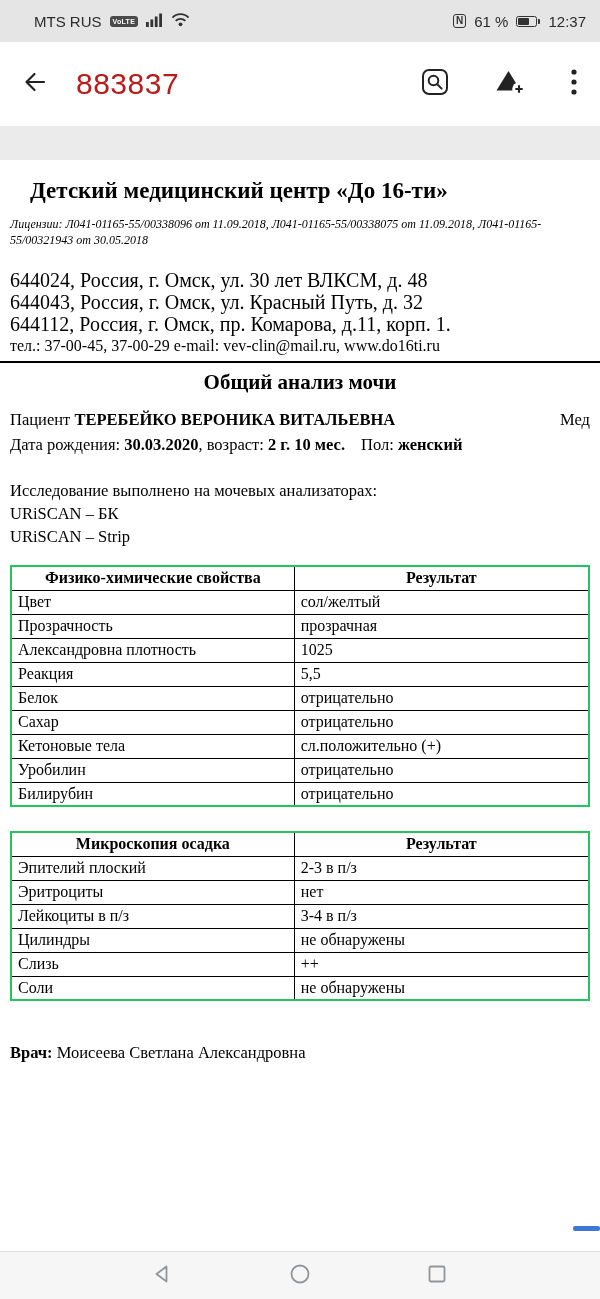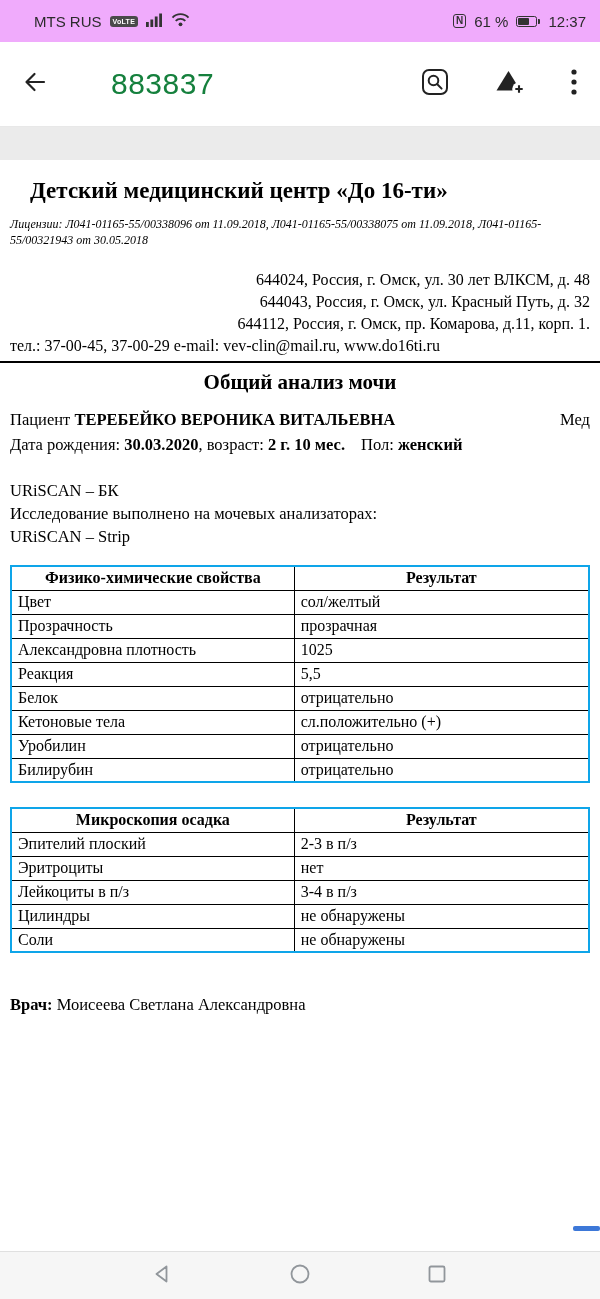--- a/index.html
+++ b/index.html
@@ -4,21 +4,21 @@
 <style>
   * { margin:0; padding:0; box-sizing:border-box; }
   html,body { width:600px; height:1299px; }
   body {
     font-family:"Liberation Sans",sans-serif;
     background:#ffffff; position:relative; overflow:hidden; color:#000;
   }
 
   
   .statusbar {
-    height:42px; background:#f0abfc; display:flex; align-items:center;
+    height:42px; background:#e5e5e5; display:flex; align-items:center;
     justify-content:space-between; padding:0 14px 0 34px;
     font-size:15px; color:#2b2b2b;
   }
   .sb-group { display:flex; align-items:center; gap:8px; }
   .volte-badge {
     background:#4a4a4a; color:#fff; font-size:7px; font-weight:bold;
     border-radius:3px; padding:2px 3px; letter-spacing:.3px;
   }
   .nfc-badge {
     border:1.6px solid #333; border-radius:3px; color:#333;
@@ -32,50 +32,50 @@
   .battery-fill { width:61%; background:#333; border-radius:1px; }
   .battery-nub { width:2px; height:5px; background:#333; margin-left:1px; border-radius:0 1px 1px 0; }
 
   
   .toolbar {
     height:85px; background:#fff; display:flex; align-items:center;
     padding:0 22px; border-bottom:1px solid #e8e8e8;
   }
   .back-btn { display:flex; align-items:center; cursor:pointer; }
   .tb-title {
-    font-size:30px; color:#15803d; margin-left:63px; flex:1;
+    font-size:30px; color:#b91c1c; margin-left:28px; flex:1;
     letter-spacing:.5px; font-weight:400;
   }
   .tb-actions { display:flex; align-items:center; gap:44px; }
   .tb-actions > div { cursor:pointer; display:flex; align-items:center; }
 
   .gray-band { height:33px; background:#ebebeb; }
 
   
   .document {
     height:1091px; background:#fff; padding:12px 10px 0 10px;
     font-family:"Liberation Serif",serif; overflow:hidden; position:relative;
   }
   .doc-title {
     font-size:23px; font-weight:bold; white-space:nowrap;
     margin:4px 0 10px 20px; line-height:30px;
   }
   .licenses { font-size:12px; line-height:16px; margin-bottom:21px;font-style:italic; }
-  .addr-line { font-size:16px; line-height:22px;text-align:right; }
+  .addr-line { font-size:20px; line-height:22px; }
   .contacts-line { font-size:16px; line-height:22px; }
   .doc-divider { border:none; border-top:2px solid #000; margin:4px -10px 0 -10px; }
   .report-title { text-align:center; font-size:21px; font-weight:bold; margin:7px 0 12px 0; }
 
   .patient-line { display:flex; justify-content:space-between; font-size:16.5px; line-height:25px; white-space:nowrap; }
   .info-line { font-size:16.5px; line-height:25px; }
   .sex-label { margin-left:16px; }
 
   .analyzers { margin-top:22px; font-size:16.5px; line-height:23px; }
 
-  table { width:100%; border-collapse:collapse; font-size:16px; margin-top:17px; border:2px solid #0ea5e9; }
+  table { width:100%; border-collapse:collapse; font-size:16px; margin-top:17px; border:2px solid #22c55e; }
   th, td { border:1px solid #000; height:24px; padding:0 6px; }
   th { text-align:center; font-weight:bold; }
   td.param { width:49%; }
   .table2 { margin-top:24px; }
 
   .doctor-line { margin-top:42px; font-size:16.5px; }
 
   
   .navbar {
     position:absolute; left:0; bottom:0; width:600px; height:48px;
@@ -177,22 +177,22 @@
   <hr class="doc-divider">
   <div class="report-title">Общий анализ мочи</div>
 
   <div class="patient-line">
     <span><span>Пациент</span> <b>ТЕРЕБЕЙКО ВЕРОНИКА ВИТАЛЬЕВНА</b></span>
     <span>Мед</span>
   </div>
   <div class="info-line"><span>Дата рождения:</span> <b>30.03.2020</b><span>, возраст:</span> <b>2 г. 10 мес.</b><span class="sex-label">Пол:</span> <b>женский</b></div>
 
   <div class="analyzers">
+    <div>Исследование выполнено на мочевых анализаторах:</div>
     <div>URiSCAN – БК</div>
-    <div>Исследование выполнено на мочевых анализаторах:</div>
     <div>URiSCAN – Strip</div>
   </div>
 
   <table>
     <thead>
       <tr>
         <th>Физико-химические свойства</th>
         <th>Результат</th>
       </tr>
     </thead>
@@ -211,20 +211,24 @@
         </tr>
       <tr>
           <td class="param">Реакция</td>
           <td>5,5</td>
         </tr>
       <tr>
           <td class="param">Белок</td>
           <td>отрицательно</td>
         </tr>
       <tr>
+          <td class="param">Сахар</td>
+          <td>отрицательно</td>
+        </tr>
+      <tr>
           <td class="param">Кетоновые тела</td>
           <td>сл.положительно (+)</td>
         </tr>
       <tr>
           <td class="param">Уробилин</td>
           <td>отрицательно</td>
         </tr>
       <tr>
           <td class="param">Билирубин</td>
           <td>отрицательно</td>
@@ -250,20 +254,24 @@
         </tr>
       <tr>
           <td class="param">Лейкоциты в п/з</td>
           <td>3-4 в п/з</td>
         </tr>
       <tr>
           <td class="param">Цилиндры</td>
           <td>не обнаружены</td>
         </tr>
       <tr>
+          <td class="param">Слизь</td>
+          <td>++</td>
+        </tr>
+      <tr>
           <td class="param">Соли</td>
           <td>не обнаружены</td>
         </tr>
     </tbody>
   </table>
 
   <div class="doctor-line"><b>Врач:</b> <span>Моисеева Светлана Александровна</span></div>
 </div>
 
 <div class="scroll-indicator" style="background: rgb(61, 120, 216);"></div>

